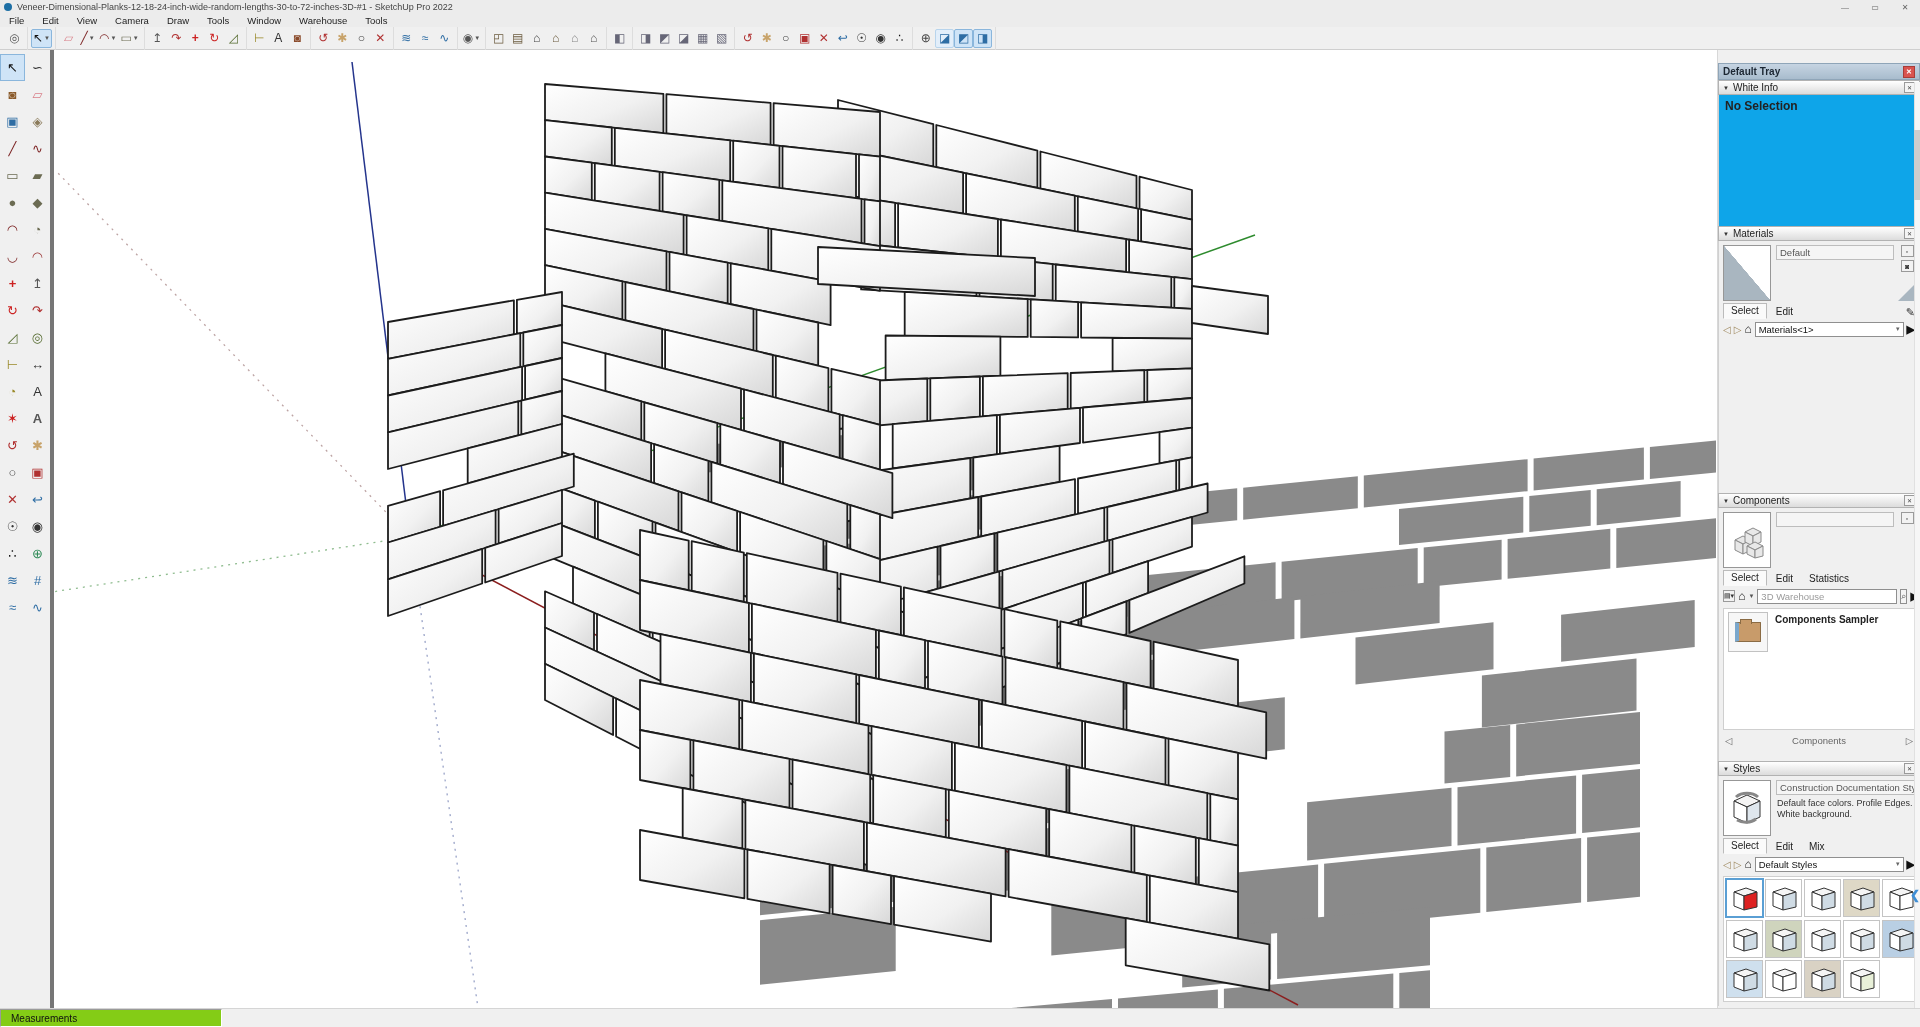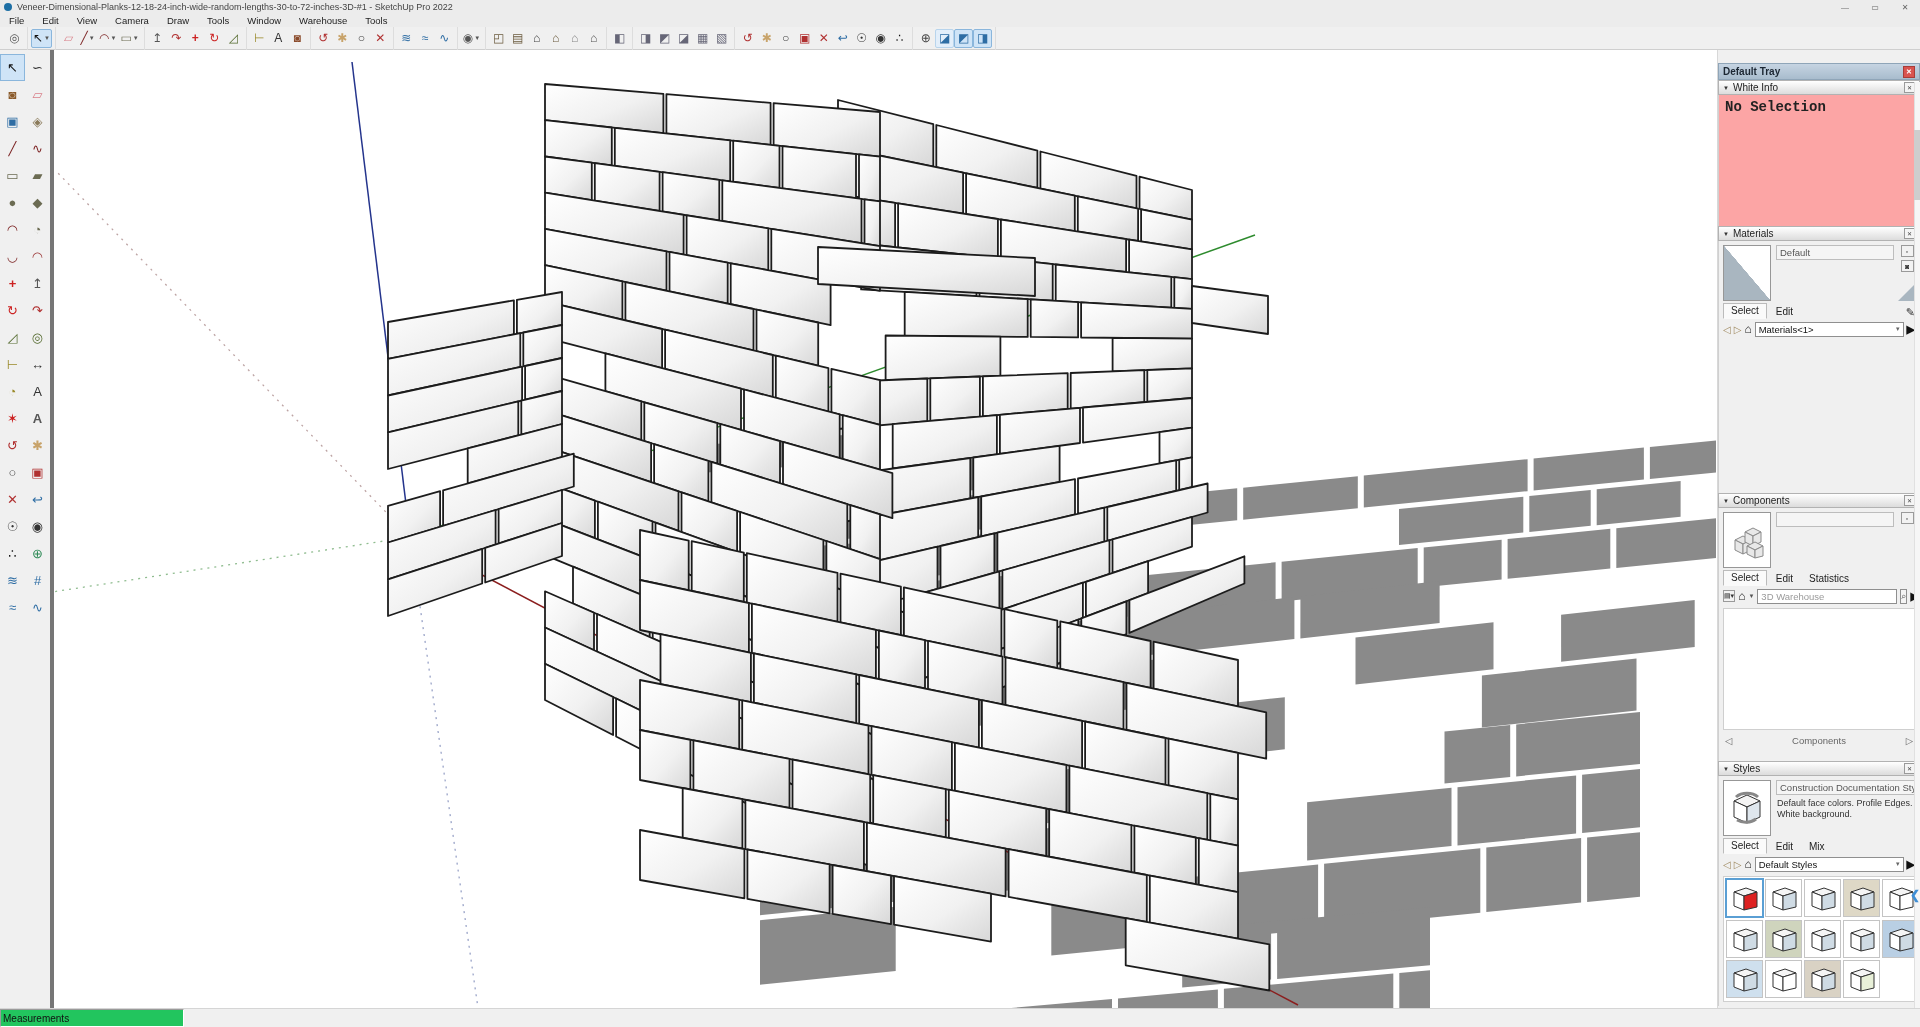--- a/index.html
+++ b/index.html
@@ -45,21 +45,21 @@
     border:1px solid #8fa5b8; display:flex; align-items:center; padding:0 4px;
     font-weight:bold; font-size:10px; color:#1c2733; }
   .tray-close { margin-left:auto; width:12px; height:12px; background:#d9534f; border:1px solid #a83c38;
     color:#fff; font-size:7px; display:flex; align-items:center; justify-content:center; }
   .sec-h { height:15px; background:linear-gradient(#ffffff,#dcdcdc); border:1px solid #b2b2b2;
     display:flex; align-items:center; gap:4px; padding:0 4px; font-size:10px; color:#222; }
   .sec-h .car { font-size:6px; color:#333; }
   .sec-x { margin-left:auto; width:11px; height:11px; border:1px solid #9a9a9a; background:#f4f4f4;
     font-size:6px; color:#444; display:flex; align-items:center; justify-content:center; }
   .sec-body { background:#f0f0f0; border-left:1px solid #d0d0d0; border-right:1px solid #d0d0d0; }
-  .ei-body { height:131px; background:#fca5a5; padding:4px 6px; font-weight:bold; font-size:14px;font-family:Liberation Mono, monospace; }
+  .ei-body { height:131px; background:#0ea5e9; padding:4px 6px; font-weight:bold; font-size:12px; }
   .panel-row1 { display:flex; gap:5px; padding:4px 4px 2px 4px; }
   .thumb { width:48px; height:56px; border:1px solid #979797; background:#fff; flex:none;
     display:flex; align-items:center; justify-content:center; position:relative; }
   .mat-thumb { background:linear-gradient(to bottom left, #ffffff 49.6%, #a9b6c0 50%); }
   .name-col { flex:1; display:flex; flex-direction:column; }
   .name-field { height:15px; border:1px solid #bdbdbd; background:#f5f5f5; font-size:9.5px;
     color:#555; padding:1px 3px; overflow:hidden; white-space:nowrap; }
   .desc-text { font-size:9px; color:#333; line-height:1.25; padding:3px 1px; }
   .side-icons { width:16px; display:flex; flex-direction:column; align-items:center; gap:3px; }
   .mini-btn { width:13px; height:12px; border:1px solid #9a9a9a; background:#f2f2f2; font-size:7px;
@@ -99,22 +99,22 @@
   .sg-t.sel { outline:2px solid #5a9fd4; outline-offset:-1px; }
   .tray-scroll { position:absolute; right:0; top:32px; width:6px; height:926px; background:#f6f6f6;
     border-left:1px solid #e0e0e0; }
   .tray-thumb { position:absolute; right:0; top:48px; width:6px; height:70px; background:#cdcdcd; }
   .tray-collapse { position:absolute; right:0; top:832px; width:10px; height:26px; color:#3f8fd6;
     font-size:12px; font-weight:bold; display:flex; align-items:center; justify-content:center; }
 
   
   .statusbar { position:absolute; left:0; bottom:0; width:1920px; height:19px; background:#f0f0f0;
     border-top:1px solid #d5d5d5; display:flex; align-items:stretch; }
-  .meas-box { width:184px; border:1px solid; border-color:#9a9a9a #ffffff #ffffff #9a9a9a;
-    background:#22c55e; display:flex; align-items:center; padding-left:2px; font-size:10px; color:#111; }
+  .meas-box { width:222px; border:1px solid; border-color:#9a9a9a #ffffff #ffffff #9a9a9a;
+    background:#84cc16; display:flex; align-items:center; padding-left:10px; font-size:10px; color:#111; }
 </style>
 </head>
 <body>
 
 <div class="titlebar">
   <span class="app-dot"></span>
   <span>Veneer-Dimensional-Planks-12-18-24-inch-wide-random-lengths-30-to-72-inches-3D-#1 - SketchUp Pro 2022</span>
   <div class="win-controls">
     <span class="win-btn">—</span>
     <span class="win-btn">▭</span>
@@ -596,20 +596,26 @@
       </div>
     <div class="nav-row">
       <span class="mini-btn">▤▾</span>
       <span class="nav-home">⌂</span>
       <span style="font-size:6px;color:#555;">▼</span>
       <input class="search-input" readonly="" placeholder="3D Warehouse" style="">
       <span class="search-btn">⌕</span>
       <span class="details-btn">▶</span>
     </div>
     <div class="comp-list" id="comp-list">
+        <div class="comp-item">
+          <div class="folder-box">
+            <div class="folder-icon"></div>
+          </div>
+          <div class="comp-label">Components Sampler</div>
+        </div>
       </div>
     <div class="footer-row">
       <span>◁</span>
       <span class="mid">Components</span>
       <span>▷</span>
     </div>
   </div>
 
   <div class="sec-h">
     <span class="car">▼</span>

